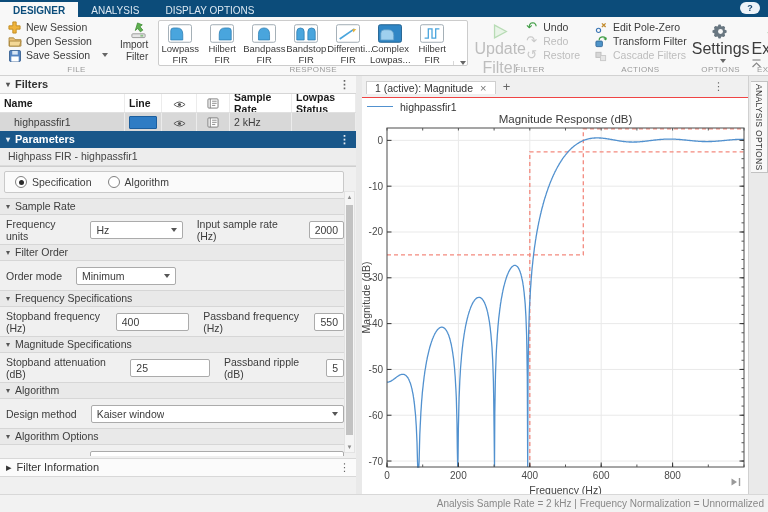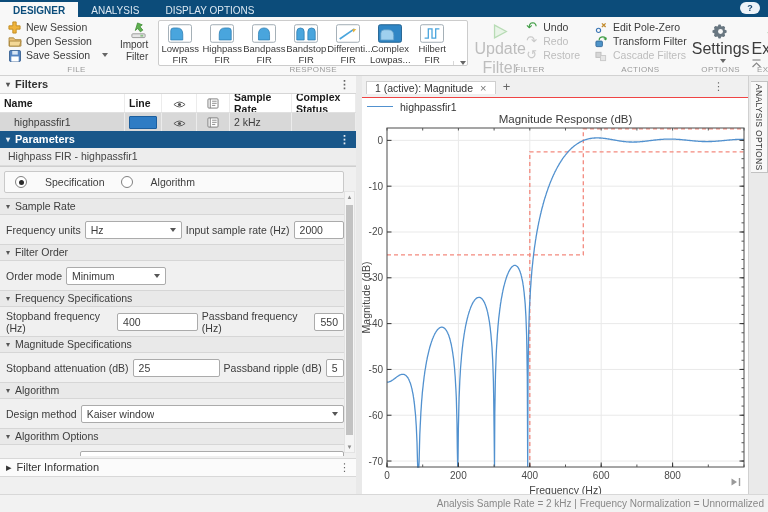--- a/index.html
+++ b/index.html
@@ -57,25 +57,25 @@
             font-size:10.5px;color:#444;padding:0 8px}
   .ptabs{display:flex;align-items:flex-end;height:27px;padding:5px 0 0 4px;gap:1px}
   .ptab{height:21px;line-height:21px;padding:0 12px;font-size:10.5px;color:#666;background:#e7e7e7;
         border:1px solid #cfcfcf;border-bottom:none;border-radius:2px 2px 0 0}
   .ptab.active{background:#f4f4f4;color:#222;height:22px}
   .pcontent{position:relative;height:286px;border-top:1px solid #cfcfcf;background:#f0f0f0;padding-top:3px;overflow:hidden}
   .radio-box{margin:1px 12px 5px 4px;background:#fafafa;border:1px solid #c9c9c9;border-radius:2px;
              height:20px;display:flex;align-items:center;gap:16px;padding:0 10px;font-size:10.5px}
   .radio{width:10px;height:10px;border:1px solid #808080;border-radius:50%;background:#fff;display:inline-block;vertical-align:-2px}
   .radio.sel::after{content:"";display:block;width:5px;height:5px;margin:2.5px;border-radius:50%;background:#2a2a2a}
-  .ritem{display:flex;align-items:center;gap:18px}
+  .ritem{display:flex;align-items:center;gap:5px}
   .psec{height:15px;line-height:15px;background:#e9e9e9;border:1px solid #d6d6d6;border-left:none;border-right:none;
         font-size:10.5px;color:#3c3c3c;padding:0 6px;margin:3px 12px 3px 0;display:flex;gap:5px;align-items:center}
   .psec .tri{font-size:8px;color:#555}
-  .prow{display:flex;align-items:center;gap:4px;font-size:10.5px;padding:2px 12px 2px 6px;height:19px}
+  .prow{display:flex;align-items:center;gap:14px;font-size:10.5px;padding:2px 12px 2px 6px;height:19px}
   .ctl{background:#fff;border:1px solid #ababab;border-radius:2px;height:16px;line-height:16px;
        font-size:10.5px;padding:0 5px;display:flex;align-items:center;box-sizing:content-box}
   .ctl.grow{flex:1}
   .ctl .val{overflow:hidden;white-space:nowrap}
   .sel-arr{width:0;height:0;border-left:3.5px solid transparent;border-right:3.5px solid transparent;
            border-top:4px solid #555;margin-left:auto}
   .vscroll{position:absolute;right:1px;top:24px;bottom:3px;width:11px;background:#f5f5f5;border:1px solid #e3e3e3;box-sizing:border-box}
   .vscroll .arr{position:absolute;left:0;right:0;text-align:center;font-size:6px;color:#8a8a8a}
   .vscroll .thumb{position:absolute;left:1px;right:1px;top:13px;bottom:17px;background:#c2c2c2}
   .finfo{height:17px;line-height:17px;background:#fbfbfb;border-top:1px solid #d8d8d8;border-bottom:1px solid #d8d8d8;
@@ -156,21 +156,21 @@
                 <rect x="0.5" y="0.5" width="25" height="19" rx="2" fill="#fff" stroke="#9aa6af"></rect>
                 <path d="M3 17V7q0-3 3-3h4q6 0 6 7v6z" fill="#49a5dd" stroke="#2a7cb0" stroke-width="0.8"></path>
               </svg></span><div class="glbl">
               <div>Lowpass</div>
               <div>FIR</div>
             </div></div>
           <div class="gal-item"><span class="icn"><svg width="24" height="19" viewBox="0 0 26 20">
                 <rect x="0.5" y="0.5" width="25" height="19" rx="2" fill="#fff" stroke="#9aa6af"></rect>
                 <path d="M23 17V7q0-3-3-3h-4q-6 0-6 7v6z" fill="#49a5dd" stroke="#2a7cb0" stroke-width="0.8"></path>
               </svg></span><div class="glbl">
-              <div>Highpass</div>
+              <div>Hilbert</div>
               <div>FIR</div>
             </div></div>
           <div class="gal-item"><span class="icn"><svg width="24" height="19" viewBox="0 0 26 20">
                 <rect x="0.5" y="0.5" width="25" height="19" rx="2" fill="#fff" stroke="#9aa6af"></rect>
                 <path d="M7 17v-6q0-7 6-7t6 7v6z" fill="#49a5dd" stroke="#2a7cb0" stroke-width="0.8"></path>
               </svg></span><div class="glbl">
               <div>Bandpass</div>
               <div>FIR</div>
             </div></div>
           <div class="gal-item"><span class="icn"><svg width="24" height="19" viewBox="0 0 26 20">
@@ -309,21 +309,21 @@
               </svg></span>
           </div>
           <div class="fcell" style="width: 33px; justify-content: center;">
             <span class="icn"><svg width="12" height="11" viewBox="0 0 13 12">
                 <rect x="1" y="1" width="11" height="10" rx="1" fill="#fff" stroke="#777"></rect>
                 <path d="M3.5 1v10" stroke="#777"></path>
                 <path d="M5.5 3.5h5M5.5 5.8h5M5.5 8.1h3.5" stroke="#777" stroke-width="0.9"></path>
               </svg></span>
           </div>
           <div class="fcell" style="width: 62px;">Sample Rate</div>
-          <div class="fcell" style="width: 64px;">Complex Status</div>
+          <div class="fcell" style="width: 64px;">Lowpas Status</div>
         </div>
         <div class="frow sel">
           <div class="fcell" style="width: 125px; padding-left: 14px;">highpassfir1</div>
           <div class="fcell" style="width: 37px;">
             <span class="swatch" style="background: rgb(46, 124, 196); border: 1px solid rgb(27, 94, 158);"></span>
           </div>
           <div class="fcell" style="width: 35px; justify-content: center;">
             <span class="icn"><svg width="13" height="9" viewBox="0 0 14 9">
                 <path d="M1 4.5Q7 -0.8 13 4.5 7 9.8 1 4.5z" fill="none" stroke="#555" stroke-width="1"></path>
                 <circle cx="7" cy="4.5" r="1.7" fill="#555"></circle>

